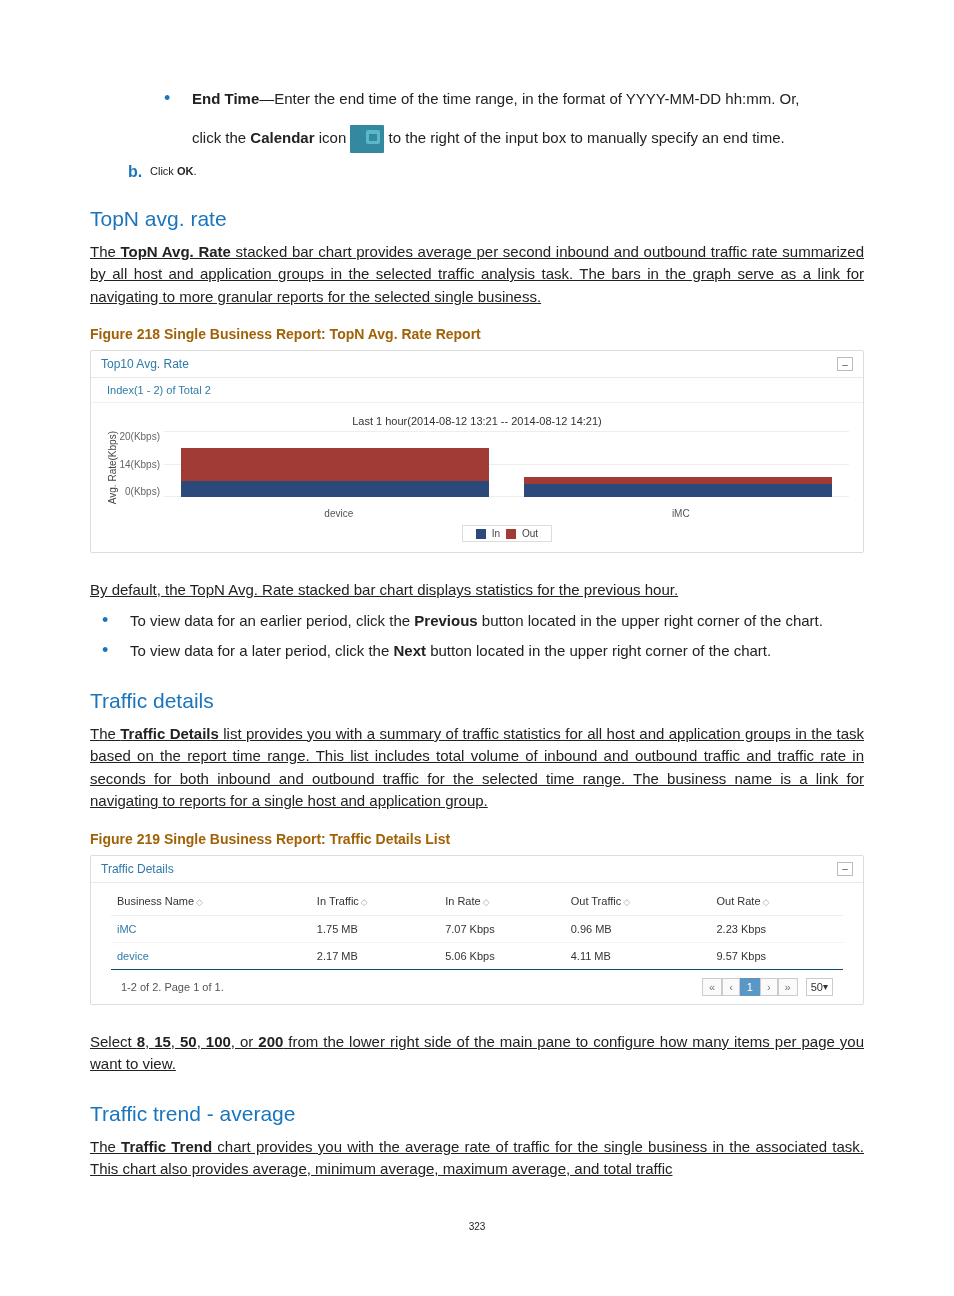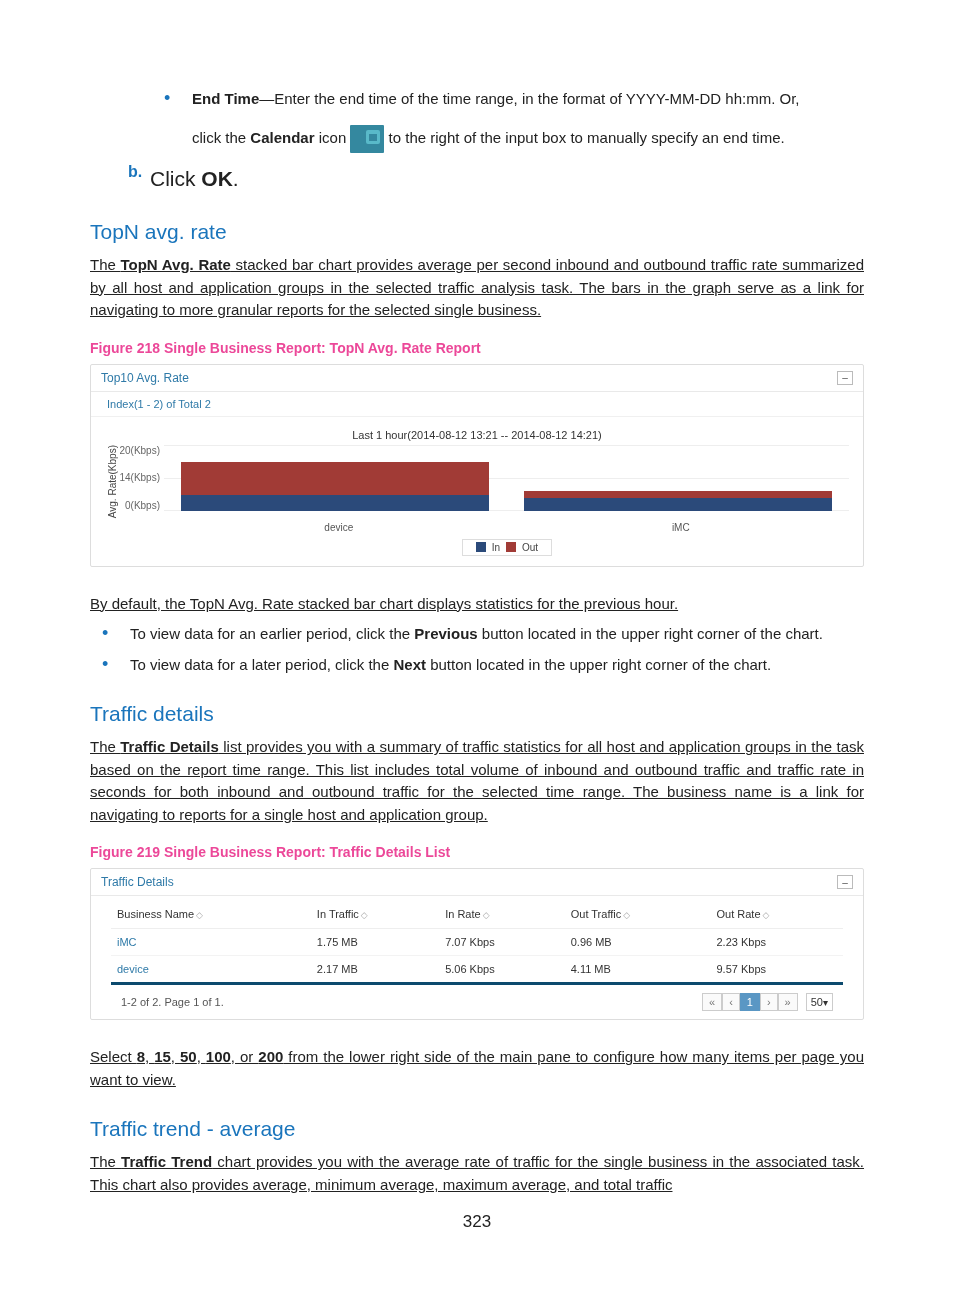--- a/index.html
+++ b/index.html
@@ -8,26 +8,26 @@
     font-family: Arial, Helvetica, sans-serif;
     color: #222;
     width: 954px;
     margin: 0 auto;
     padding: 80px 90px 40px 90px;
   }
   .para { font-size: 15px; line-height: 1.5; text-align: justify; margin: 6px 0; text-decoration: underline; }
   .indent1 { margin-left: 72px; }
   .step-label { color: #1a75bc; font-weight: bold; display: inline-block; width: 22px; }
   .step-row { display: flex; margin-left: 38px; margin-top: 10px; }
-  .step-row .step-content { flex: 1; font-size: 21px; line-height: 1.5; }
+  .step-row .step-content { flex: 1; font-size: 11px; line-height: 1.5; }
   .bullet-row { display: flex; margin-top: 8px; }
   .bullet-dot { color: #1a75bc; font-size: 18px; line-height: 1.2; width: 30px; text-align: left; padding-left: 2px; }
   .bullet-row .bullet-content { flex: 1; font-size: 15px; line-height: 1.5; }
   .h3 { color: #1a75bc; font-size: 21px; font-weight: normal; margin-top: 26px; margin-bottom: 10px; }
-  .figcap { color: #ec4899; font-size: 14px; font-weight: bold; margin-top: 18px; margin-bottom: 8px; }
+  .figcap { color: #a16207; font-size: 14px; font-weight: bold; margin-top: 18px; margin-bottom: 8px; }
   .calendar-chip {
     display: inline-block; width: 34px; height: 28px; background: #34889f;
     vertical-align: middle; position: relative; border-radius: 1px;
   }
   .calendar-chip::before {
     content: ""; position: absolute; right: 4px; top: 5px; width: 14px; height: 14px;
     background: #59b9c9; border-radius: 2px;
   }
   .calendar-chip::after {
     content: ""; position: absolute; right: 7px; top: 9px; width: 8px; height: 7px;
@@ -67,28 +67,28 @@
   .chart-sublabel { text-align: center; font-size: 10px; color: #555; margin-top: 4px; }
   .legend { display: flex; justify-content: center; gap: 6px; margin-top: 6px; font-size: 10px; color: #444; border: 1px solid #ddd; width: 90px; margin-left:auto; margin-right:auto; padding: 2px 13px; align-items: center;}
   .legend .sw { width: 10px; height: 10px; display: inline-block; }
 
   
   .td-table { width: 100%; border-collapse: collapse; font-size: 11px; color: #333; }
   .td-table th { text-align: left; font-weight: normal; padding: 8px 6px; color: #333; border-bottom: 1px solid #eee; }
   .td-table td { padding: 7px 6px; border-top: 1px solid #f3f3f3; }
   .td-link { color: #2f7aa8; }
   .sort-mark { font-size: 9px; color: #aaa; margin-left: 2px;}
-  .tfoot-row { display: flex; justify-content: space-between; align-items: center; padding: 8px 10px; font-size: 11px; color: #555; border-top: 3px solid #0c4a6e;}
+  .tfoot-row { display: flex; justify-content: space-between; align-items: center; padding: 8px 10px; font-size: 11px; color: #555; border-top: 1px solid #0c4a6e;}
   .pager { display: flex; gap: 0; align-items: center; }
   .pager .pg { border: 1px solid #ccc; padding: 1px 6px; font-size: 11px; color: #777; background:#fafafa; height:18px; display:flex; align-items:center;}
   .pager .pg.active { background: #5a97c4; color: #fff; border-color:#5a97c4;}
   .pager .sel { border: 1px solid #ccc; padding: 0px 4px; font-size: 11px; color: #333; margin-left: 8px; background:#fff; height:18px; display:flex; align-items:center;}
   .chev { font-size: 10px; color:#333;}
 
-  .pagenum { text-align: center; font-size: 17px; margin-top: 16px; }
+  .pagenum { text-align: center; font-size: 10px; margin-top: 40px; }
 </style>
 </head>
 <body>
 
 <div class="bullet-row indent1">
   <div class="bullet-dot">•</div>
   <div class="bullet-content">
     <span><b>End Time</b><span>—</span><span>Enter the end time of the time range, in the format of YYYY-MM-DD hh:mm. Or,</span></span>
     <div style="height:14px"></div>
     <span>click the </span><b>Calendar</b><span> icon </span><span class="calendar-chip"></span><span> to the right of the input box to manually specify an end time.</span>

